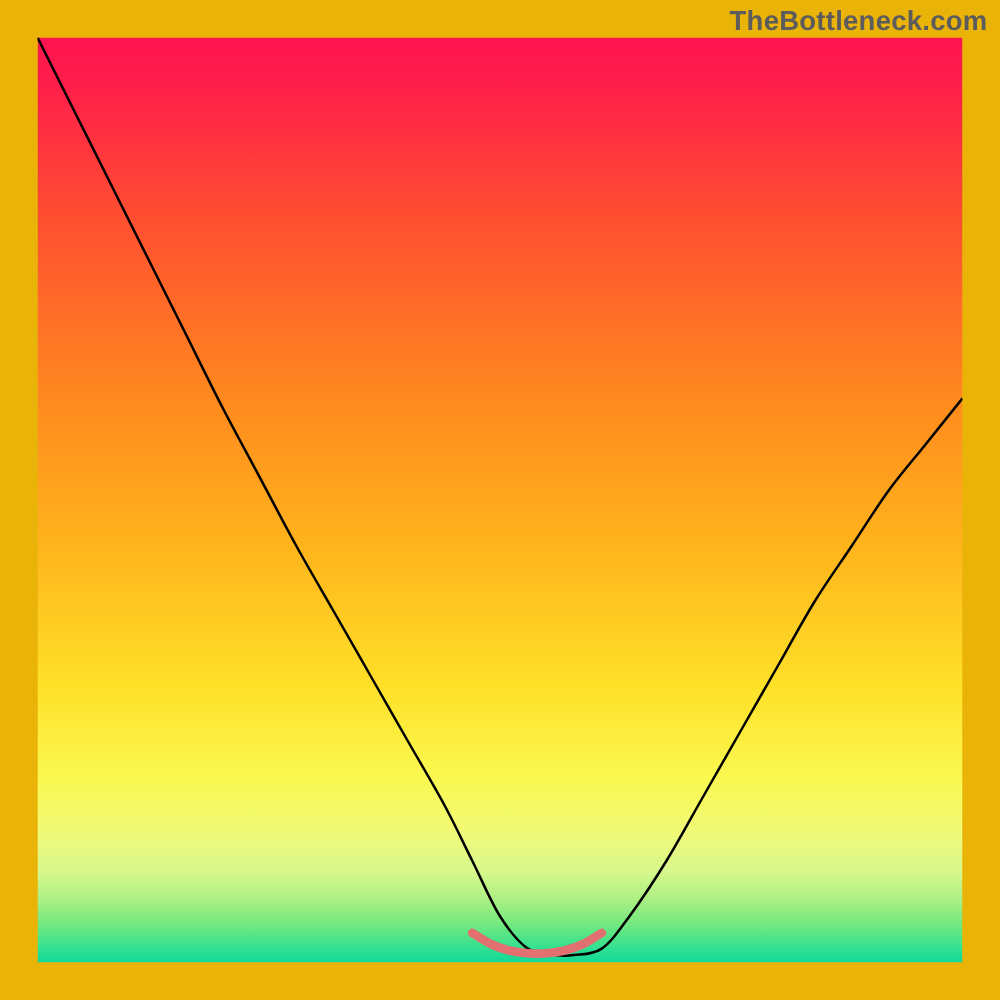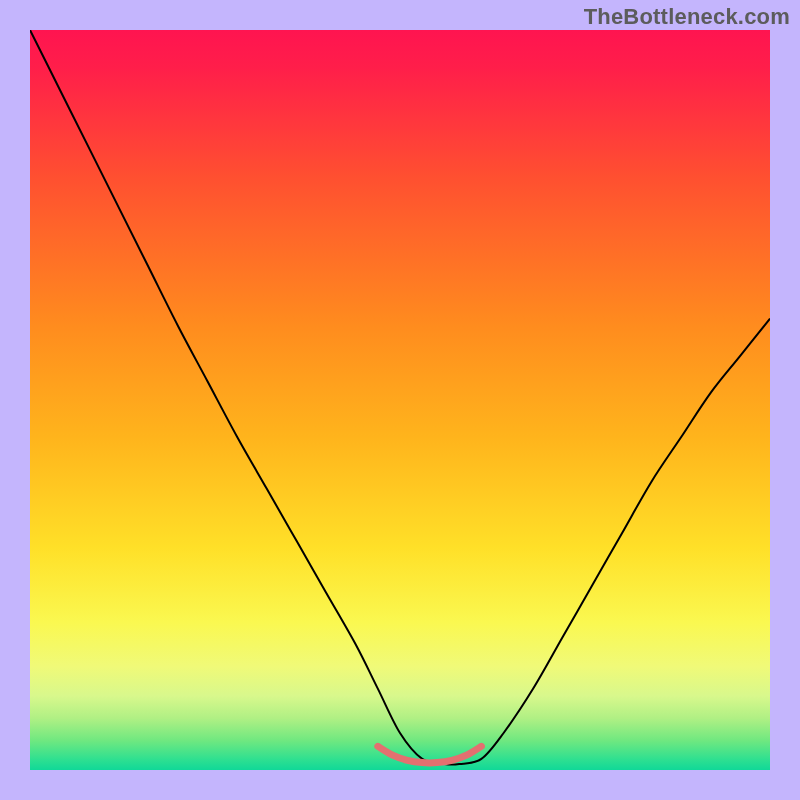--- a/index.html
+++ b/index.html
@@ -8,21 +8,21 @@
     width: 800px;
     height: 800px;
     background: #000;
     overflow: hidden;
     font-family: Arial, Helvetica, sans-serif;
   }
   .frame {
     position: relative;
     width: 800px;
     height: 800px;
-    background: #c4b5fd;
+    background: #eab308;
     text-align: right;
   }
   .watermark {
     position: absolute;
     top: 4px;
     right: 10px;
     color: #5c5c5c;
     font-size: 22px;
     font-weight: 600;
     letter-spacing: 0.2px;

